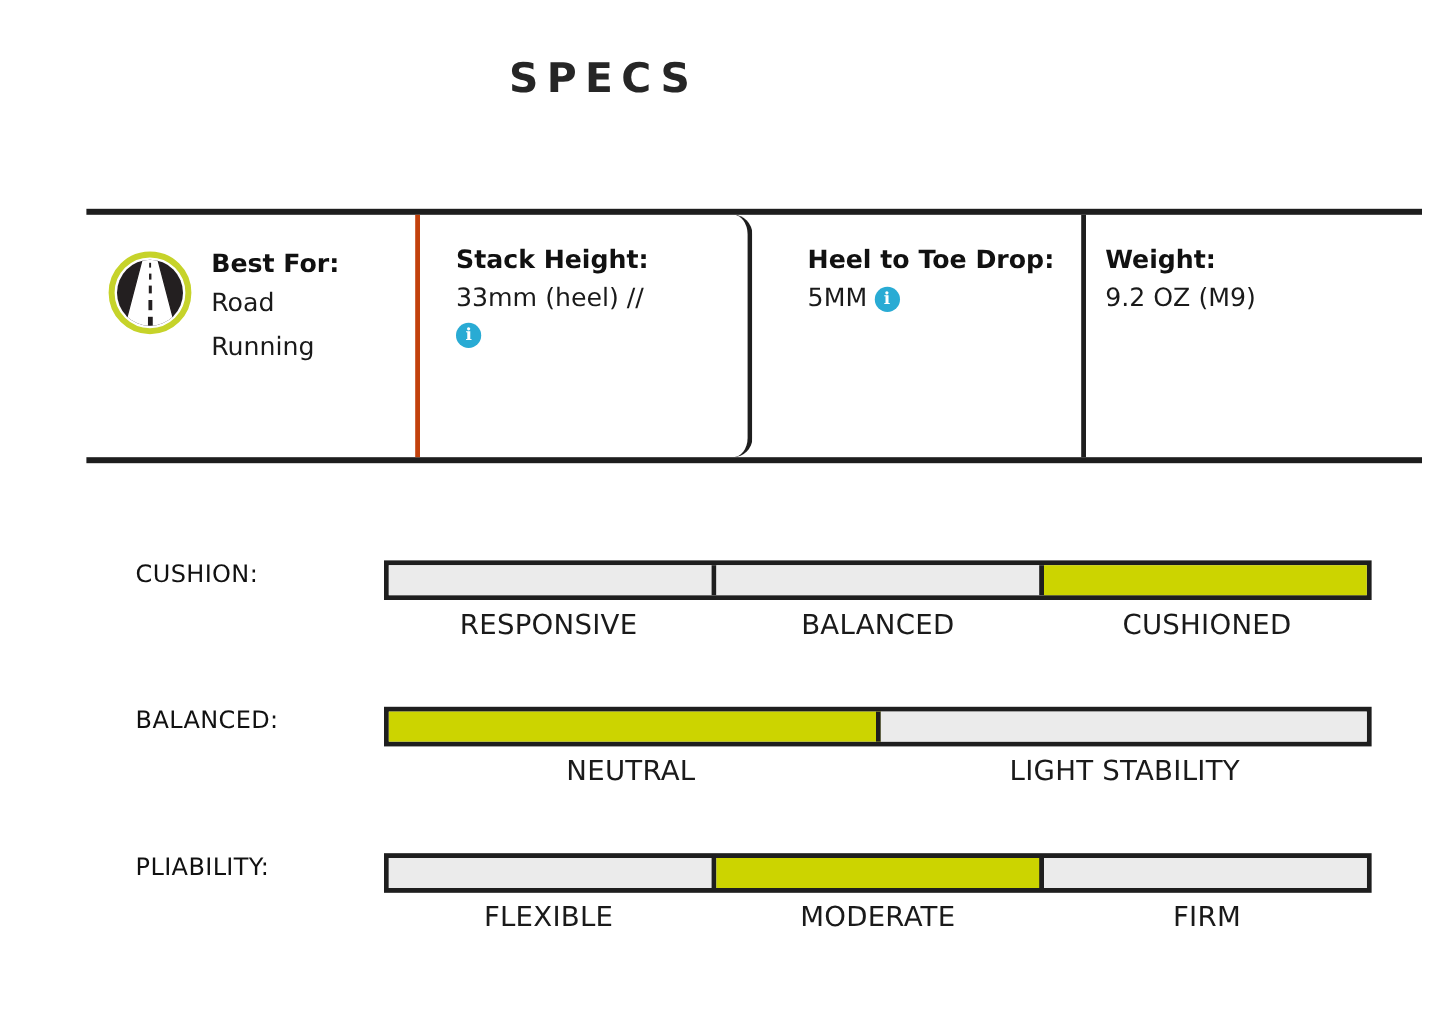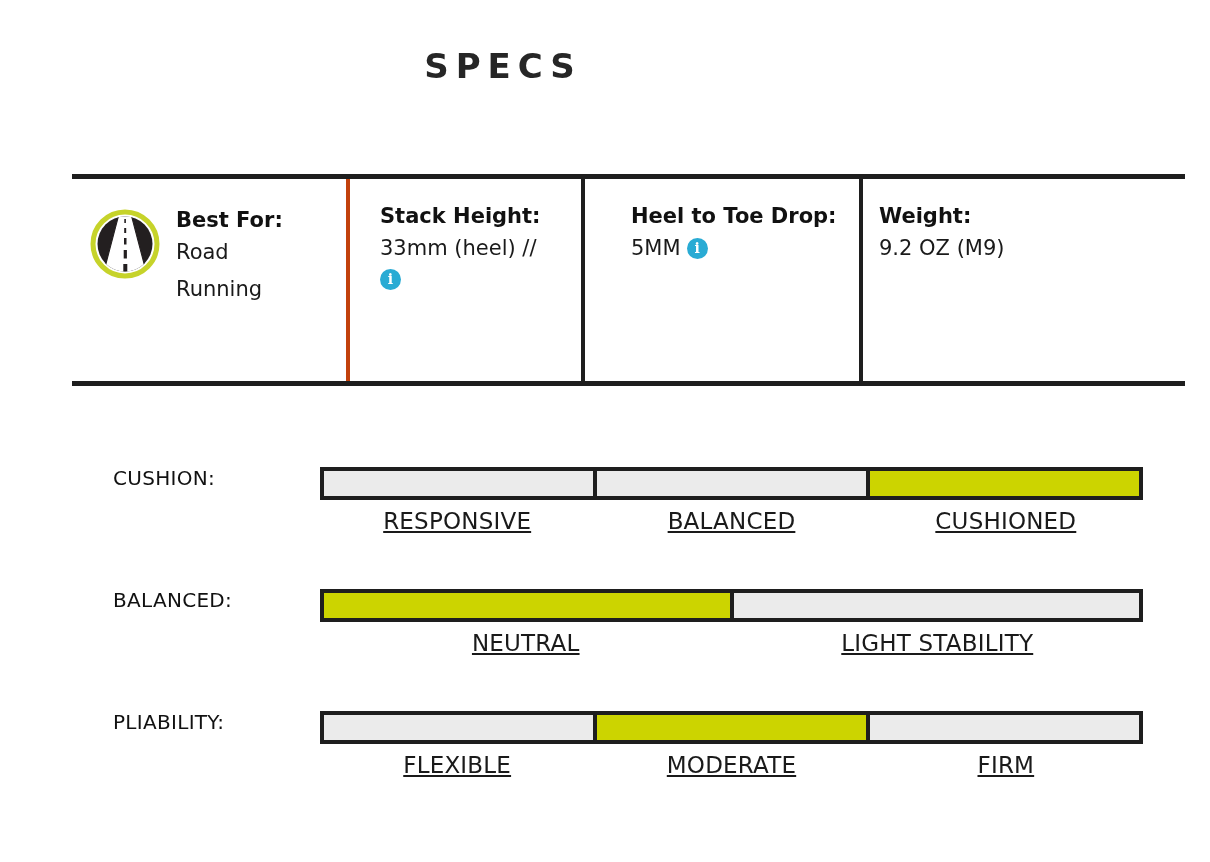--- a/index.html
+++ b/index.html
@@ -42,21 +42,21 @@
     border-bottom: 5px solid #1e1e1e;
     box-sizing: border-box;
     display: flex;
   }
   .spec-col {
     box-sizing: border-box;
     position: relative;
     padding: 24px 0 0 0;
   }
   .spec-col.c0 { width: 278px; border-right: 4px solid #c2410c; padding-left: 18px; display:flex; }
-  .spec-col.c1 { width: 235px; border-right: 4px solid #1e1e1e; padding-left: 30px; }
+  .spec-col.c1 { width: 277px; border-right: 4px solid #1e1e1e; padding-left: 30px; border-radius: 16px; }
   .spec-col.c2 { width: 278px; border-right: 4px solid #1e1e1e; padding-left: 46px; }
   .spec-col.c3 { width: 280px; padding-left: 16px; }
 
   .spec-heading {
     font-size: 21px;
     font-weight: bold;
     color: #111111;
     line-height: 1.28;
     letter-spacing: 0px;
     font-family: "DejaVu Sans", sans-serif;
@@ -136,21 +136,20 @@
   }
   .seg:last-child { border-right: none; }
   .seg.active { background: #ccd400; }
 
   .bar-labels {
     position: absolute;
     left: 320px;
     top: 56px;
     width: 823px;
     display: flex;
-    text-decoration: underline;
   }
   .bar-label {
     flex: 1 1 0;
     text-align: center;
     font-size: 23px;
     color: #1a1a1a;
     font-family: "DejaVu Sans", sans-serif;
     letter-spacing: 0.2px;
   }
 </style>

